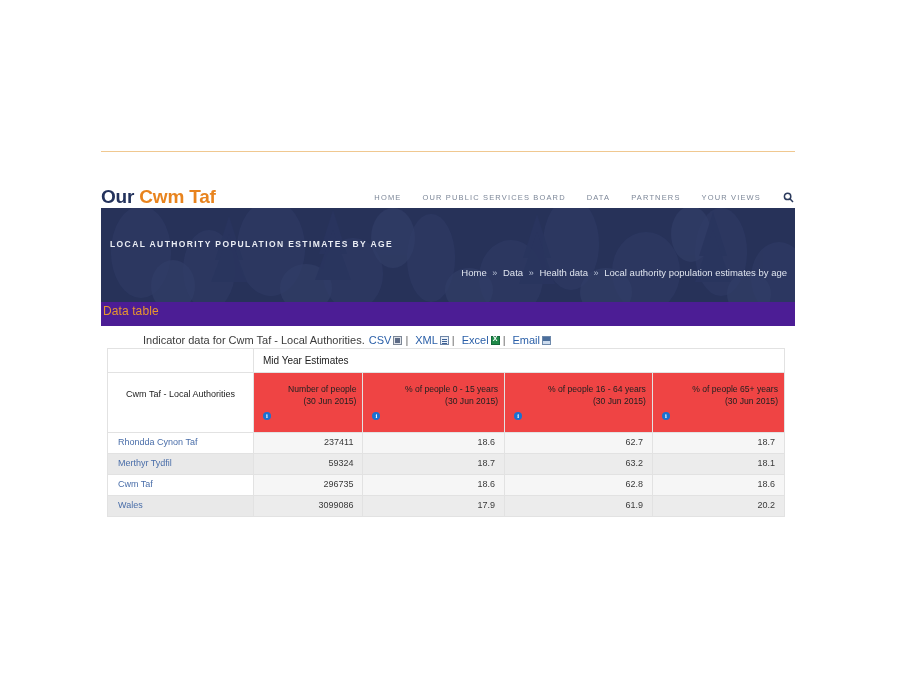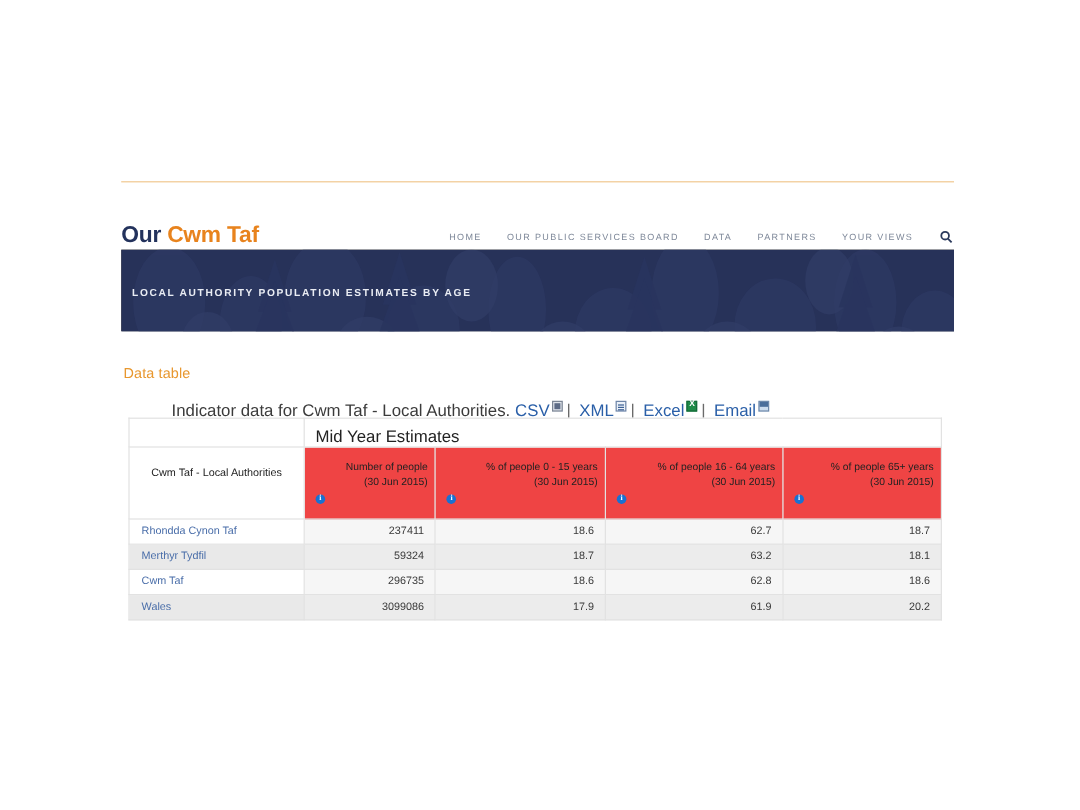--- a/index.html
+++ b/index.html
@@ -62,22 +62,22 @@
     display: flex;
     align-items: center;
     cursor: pointer;
     margin-left: 1px;
   }
 
   
   .banner {
     position: absolute;
     left: 101px; top: 208px;
-    width: 694px; height: 68px;
-    background: #404040;
+    width: 694px; height: 118px;
+    background: #4c1d95;
     overflow: hidden;
   }
   .banner-art {
     position: absolute;
     left: 0; top: 0;
     width: 694px; height: 94px;
   }
   .banner-title {
     position: absolute;
     left: 9px; top: 31px;
@@ -110,25 +110,25 @@
     left: 103px; top: 304px;
     font-size: 12px;
     color: #e8972e;
     font-weight: normal;
     letter-spacing: 0.1px;
   }
 
   .indicator-line {
     position: absolute;
     left: 107px; top: 334px;
-    font-size: 14px;
+    font-size: 11px;
     color: #3b3b3b;
     white-space: nowrap;
     display: flex;
-    align-items: flex-start;
+    align-items: center;
     padding-left: 36px;
   }
   .indicator-line .lead { color: #3b3b3b; }
   .indicator-line .exp-link {
     color: #2a5fa8;
     cursor: pointer;
     margin-left: 4px;
   }
   .indicator-line .pipe {
     color: #6a6a6a;
@@ -181,21 +181,21 @@
     border: 1px solid #e2e2e2;
     font-weight: normal;
     vertical-align: top;
   }
 
   .group-blank { width: 146px; height: 24px; background: #ffffff; border-right-color: #e2e2e2; }
   .group-head {
     height: 24px;
     padding: 6px 0 0 9px;
     text-align: left;
-    font-size: 14px;
+    font-size: 10px;
     color: #222222;
     background: #ffffff;
   }
 
   .col-head-rowlabel {
     height: 60px;
     padding: 16px 10px 0 10px;
     font-size: 9px;
     color: #222222;
     background: #ffffff;
@@ -310,20 +310,29 @@
         <polygon points="436,6 450,50 422,50"></polygon>
         <polygon points="436,24 454,76 418,76"></polygon>
         <polygon points="612,4 626,48 598,48"></polygon>
         <polygon points="612,22 630,74 594,74"></polygon>
       </g>
       <rect x="0" y="0" width="694" height="94" fill="#27325a" opacity="0.38"></rect>
     </svg>
 
     <div class="banner-title">LOCAL AUTHORITY POPULATION ESTIMATES BY AGE</div>
 
+    <div class="breadcrumb">
+      <span class="crumb">Home</span>
+      <span class="sep">»</span>
+      <span class="crumb">Data</span>
+      <span class="sep">»</span>
+      <span class="crumb">Health data</span>
+      <span class="sep">»</span>
+      <span class="crumb">Local authority population estimates by age</span>
+    </div>
   </div>
 
   <div class="page-title">Data table</div>
 
   <div class="indicator-line">
     <span class="lead">Indicator data for Cwm Taf - Local Authorities.</span>
 
     <span class="exp-link">CSV</span>
     <span class="fileicon csv"></span>
     <span class="pipe">|</span>

